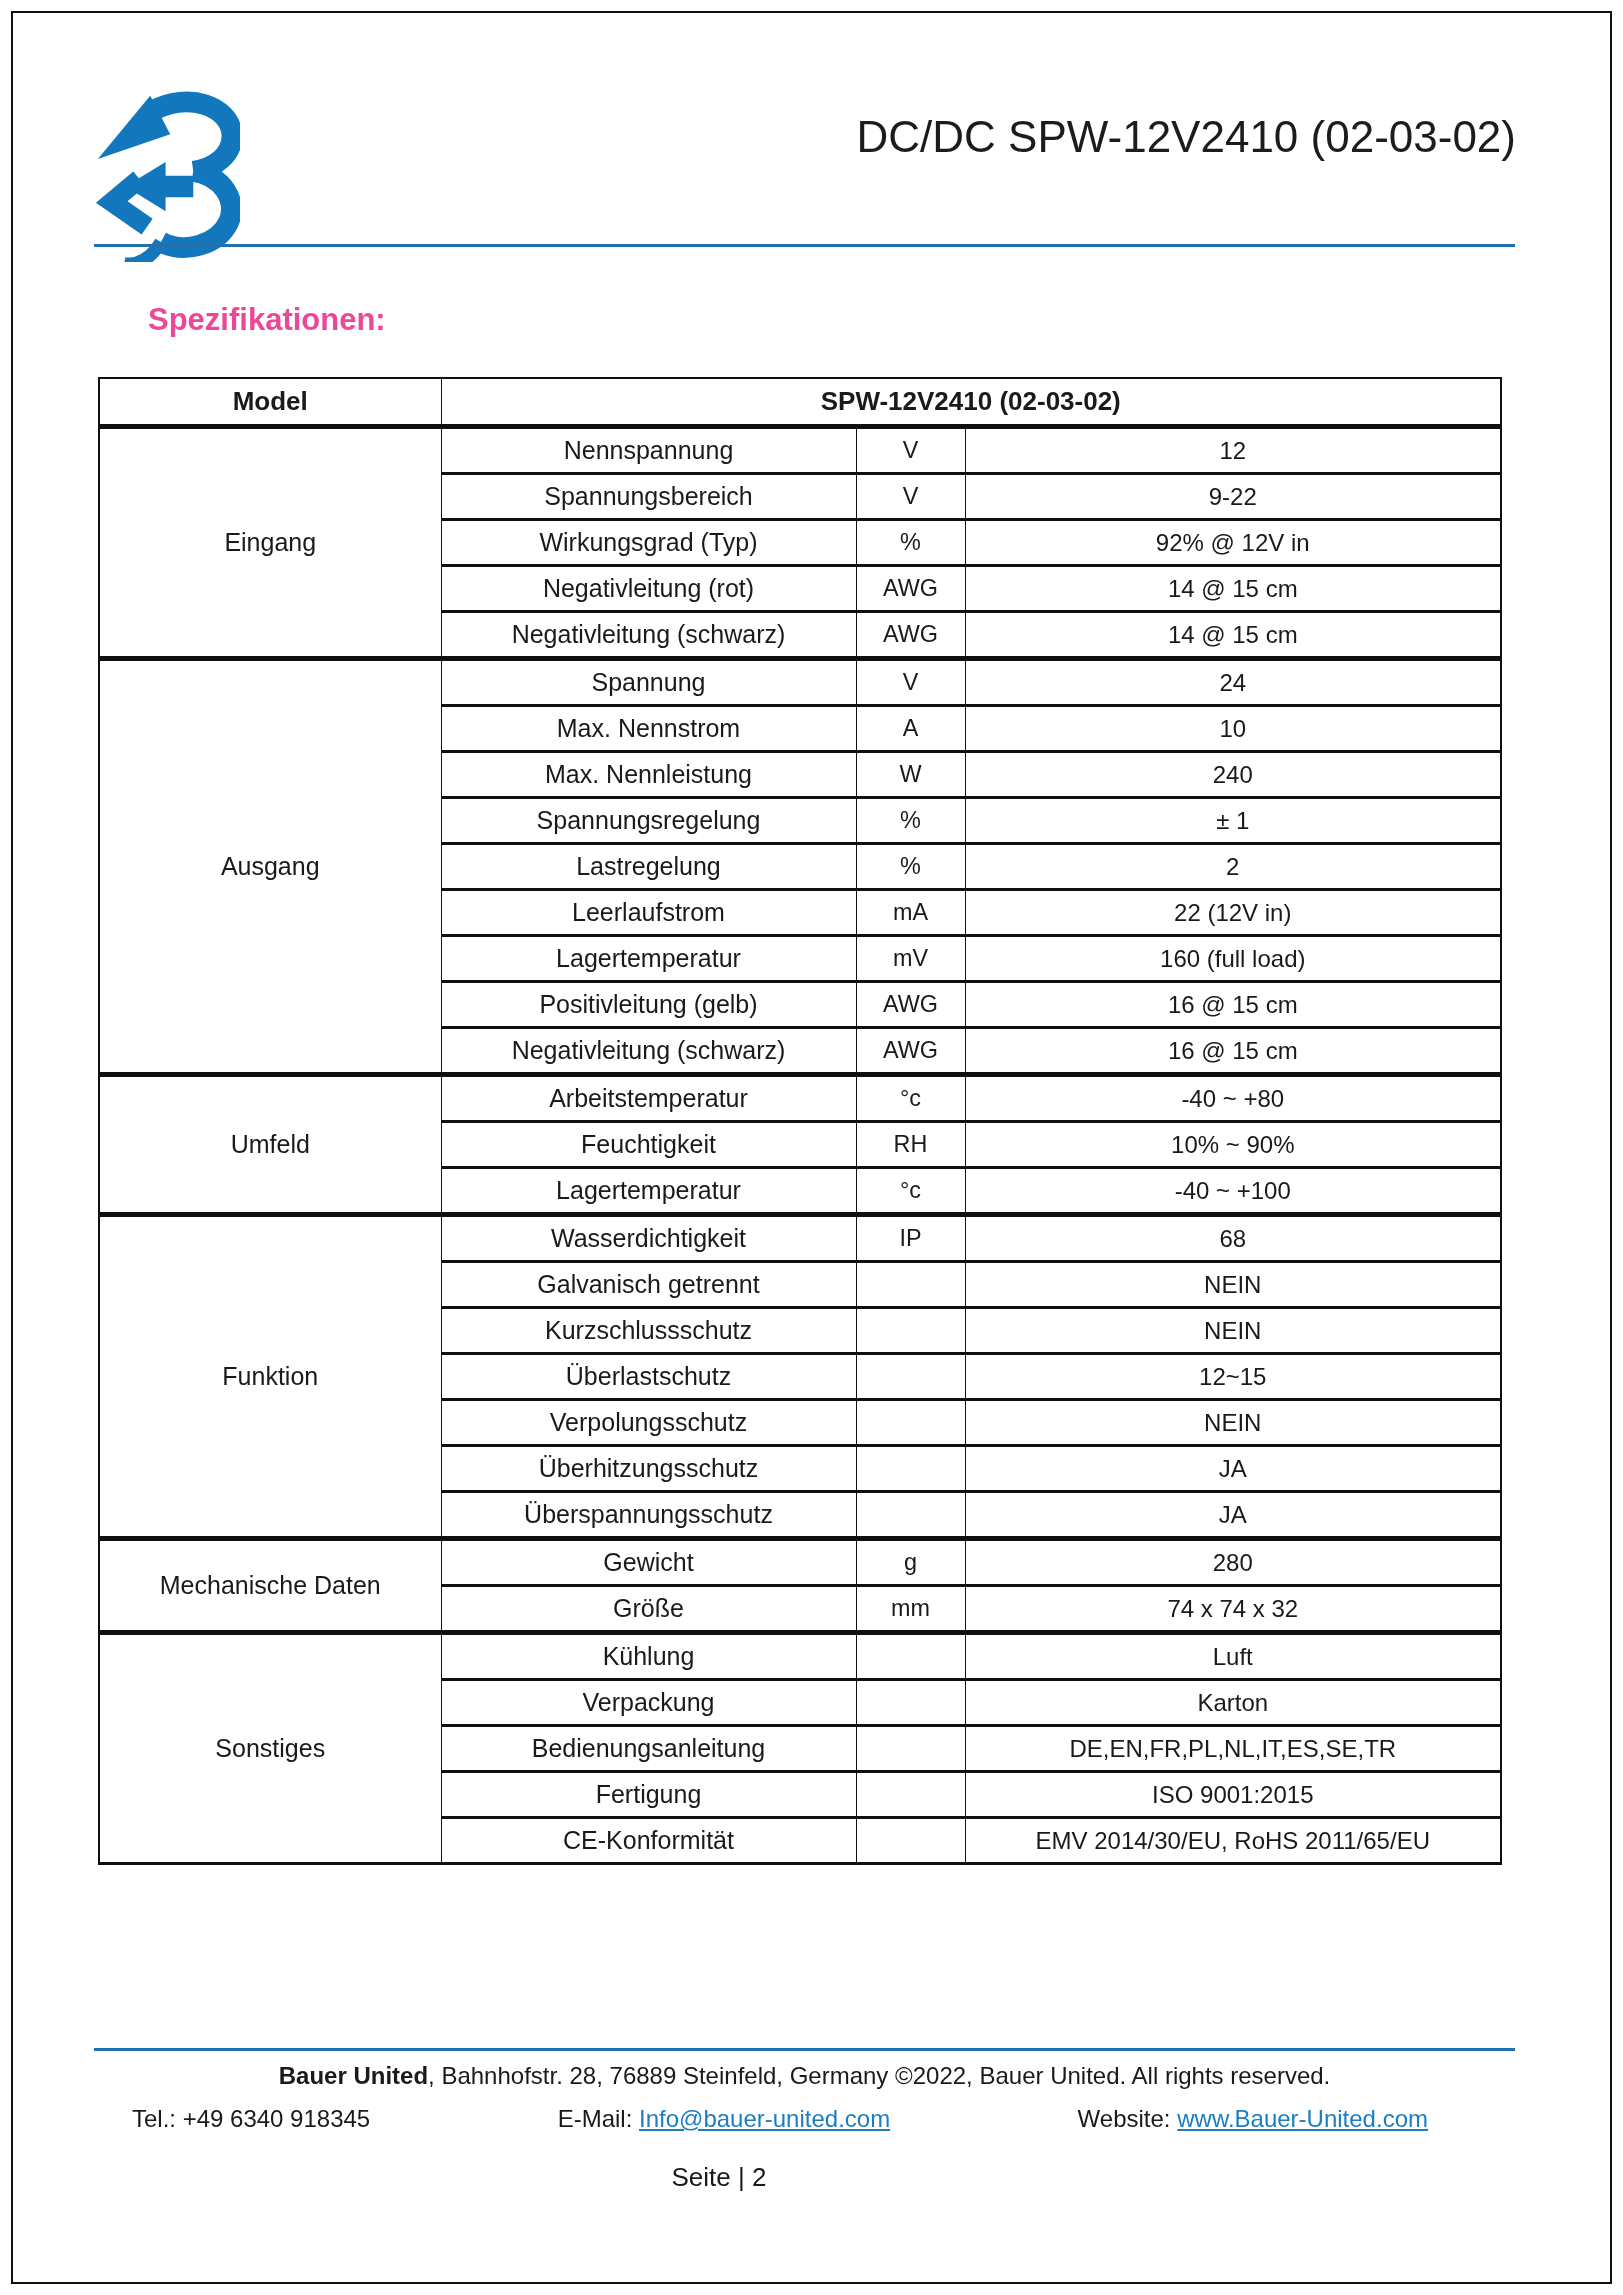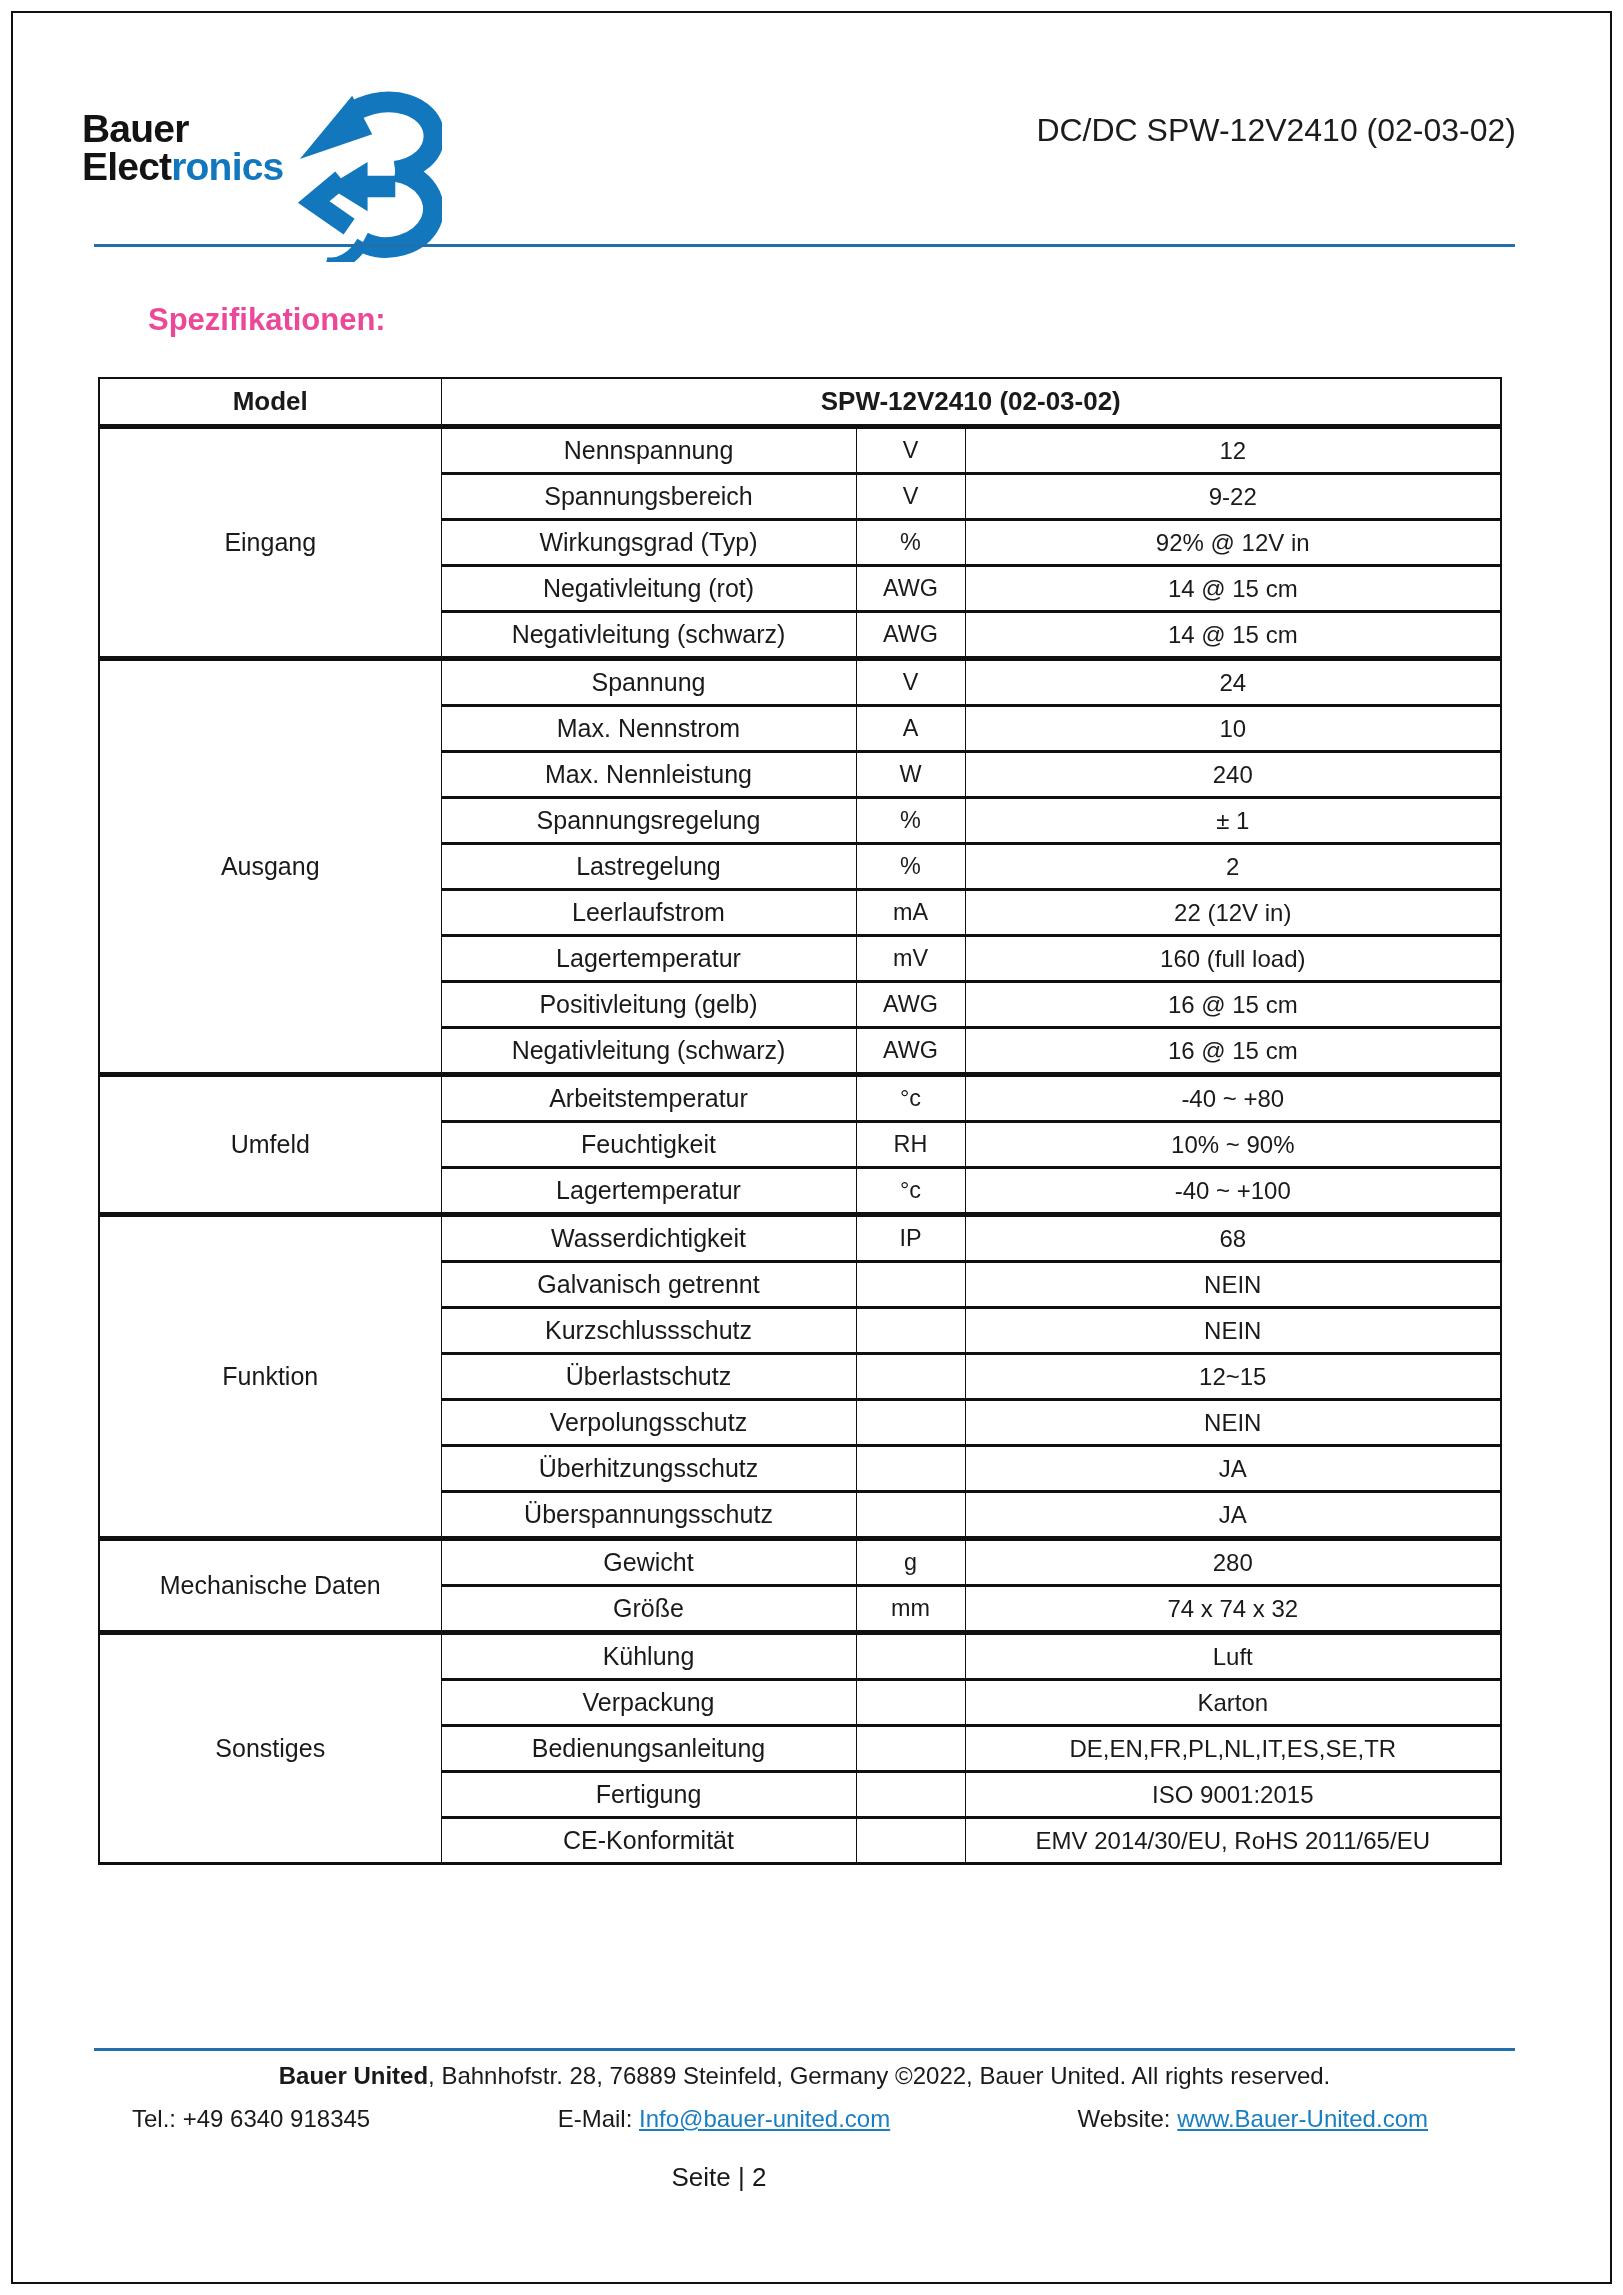--- a/index.html
+++ b/index.html
@@ -13,21 +13,21 @@
   
   .logo{position:absolute;left:82px;top:87px;display:flex;align-items:flex-start;}
   .logo-text{font-weight:700;font-size:39px;line-height:.97;letter-spacing:-0.8px;margin-top:23.4px;}
   .logo-line1{display:block;color:#131313;}
   .logo-line2a{color:#131313;}
   .logo-line2b{color:#1377bd;}
   .logo-mark{width:155px;height:177px;margin-left:3.3px;margin-top:-1.7px;}
 
   .title-block{position:absolute;top:100px;right:107px;text-align:right;}
   .doc-title{font-size:34px;font-weight:700;color:#111;}
-  .doc-subtitle{font-size:32px;font-weight:400;color:#1c1c1c;margin-top:11.7px;}
+  .doc-subtitle{font-size:44px;font-weight:400;color:#1c1c1c;margin-top:11.7px;}
 
   .rule{position:absolute;left:94px;width:1421px;height:3.3px;background:#2170ad;}
   .rule-header{top:244px;}
   .rule-footer{top:2048px;}
 
   .spec-heading{position:absolute;left:148px;top:302px;font-size:31px;font-weight:700;color:#ec4899;}
 
   
   table.spec{
     position:absolute;left:98px;top:377px;width:1402px;
@@ -54,24 +54,20 @@
   }
   .link{color:#1a7ec0;text-decoration:underline;cursor:pointer;}
   .page-number{position:absolute;left:0;top:2162px;width:1438px;text-align:center;font-size:26px;}
 </style>
 </head>
 <body>
 
 <div class="page-frame"></div>
 
 <div class="logo">
-  <div class="logo-text">
-    <span class="logo-line1">Bauer</span>
-    <span class="logo-line2a">Elect</span><span class="logo-line2b">ronics</span>
-  </div>
   <svg class="logo-mark" viewBox="0 0 200 230" aria-hidden="true">
     <path d="M86,34 C135,8 186,28 190,62 C193,90 168,108 140,112" fill="none" stroke="#1377bd" stroke-width="27"></path>
     <path d="M140,112 C178,118 198,150 186,178 C172,208 128,220 98,204" fill="none" stroke="#1377bd" stroke-width="27"></path>
     <path d="M98,204 C86,224 68,236 50,232" fill="none" stroke="#1377bd" stroke-width="17"></path>
     <polygon points="16,96 84,14 110,64" fill="#1377bd"></polygon>
     <path d="M70,122 L34,152 L80,184" fill="none" stroke="#1377bd" stroke-width="25"></path>
     <polygon points="52,132 104,100 104,118 140,118 140,146 104,146 104,164" fill="#1377bd"></polygon>
     <path d="M120,72 L136,46 M133,77 L149,51" stroke="#ffffff" stroke-width="7"></path>
   </svg>
 </div>

